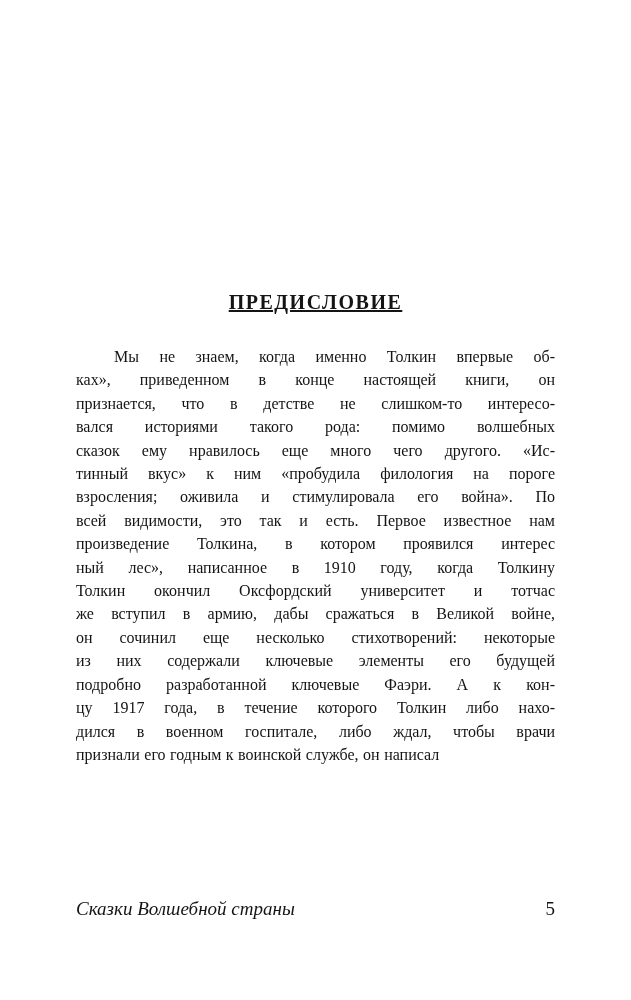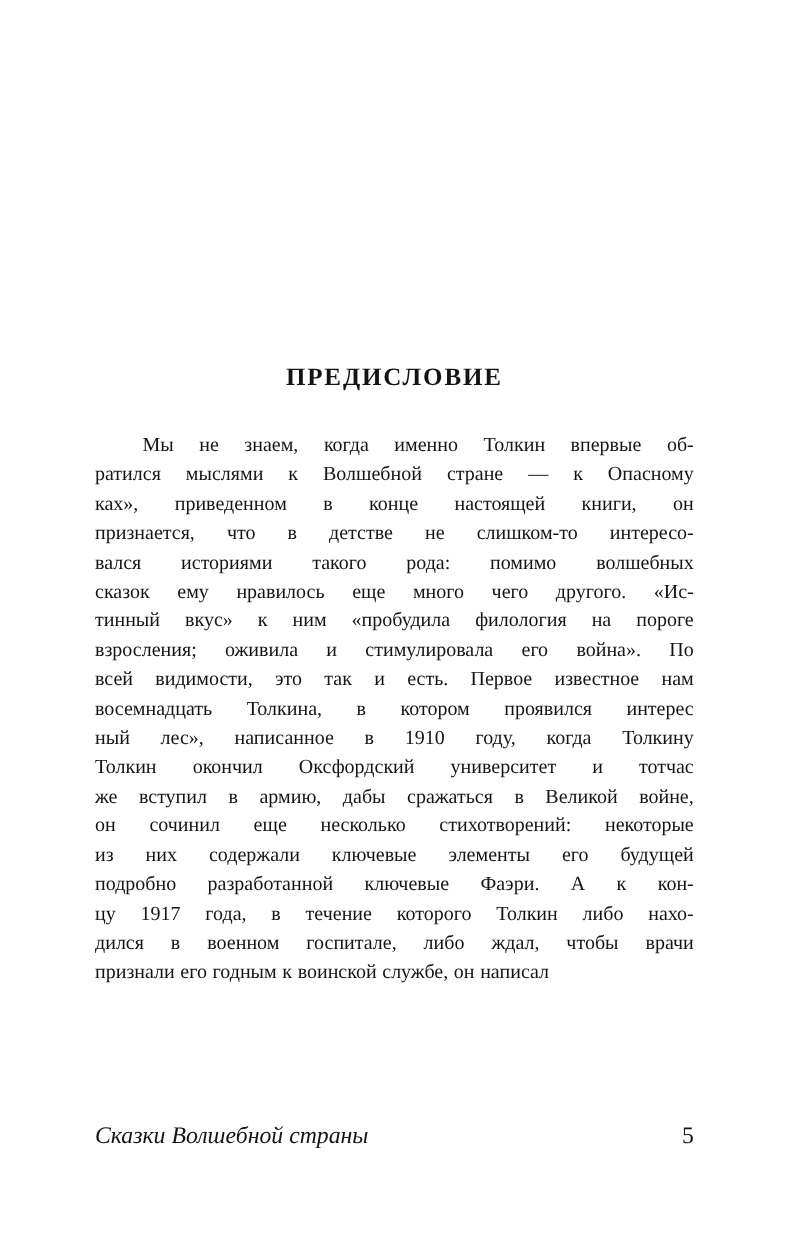--- a/index.html
+++ b/index.html
@@ -22,20 +22,21 @@
     left: 76px;
     right: 76px;
     top: 291px;
   }
   .chapter-title {
     margin: 0 0 31px 0;
     text-align: center;
     font-size: 20px;
     font-weight: bold;
     letter-spacing: 1.5px;
+    text-decoration: underline;
   }
   .paragraph {
     font-size: 16px;
   }
   .line {
     line-height: 23.4px;
     text-align: justify;
     text-align-last: justify;
     white-space: normal;
     word-spacing: 0.5px;
@@ -64,29 +65,28 @@
   }
 </style>
 </head>
 <body>
 
 <div class="page">
   <div class="content">
     <h1 class="chapter-title">ПРЕДИСЛОВИЕ</h1>
     <div class="paragraph">
         <div class="line first">Мы не знаем, когда именно Толкин впервые об-</div>
-        <div class="line">ратился мыслями к Волшебной стране — к Опасному</div>
         <div class="line">ках», приведенном в конце настоящей книги, он</div>
         <div class="line">признается, что в детстве не слишком-то интересо-</div>
         <div class="line">вался историями такого рода: помимо волшебных</div>
         <div class="line">сказок ему нравилось еще много чего другого. «Ис-</div>
         <div class="line">тинный вкус» к ним «пробудила филология на пороге</div>
         <div class="line">взросления; оживила и стимулировала его война». По</div>
         <div class="line">всей видимости, это так и есть. Первое известное нам</div>
-        <div class="line">восемнадцать Толкина, в котором проявился интерес</div>
+        <div class="line">произведение Толкина, в котором проявился интерес</div>
         <div class="line">ный лес», написанное в 1910 году, когда Толкину</div>
         <div class="line">Толкин окончил Оксфордский университет и тотчас</div>
         <div class="line">же вступил в армию, дабы сражаться в Великой войне,</div>
         <div class="line">он сочинил еще несколько стихотворений: некоторые</div>
         <div class="line">из них содержали ключевые элементы его будущей</div>
         <div class="line">подробно разработанной ключевые Фаэри. А к кон-</div>
         <div class="line">цу 1917 года, в течение которого Толкин либо нахо-</div>
         <div class="line">дился в военном госпитале, либо ждал, чтобы врачи</div>
         <div class="line last">признали его годным к воинской службе, он написал</div>
       </div>

